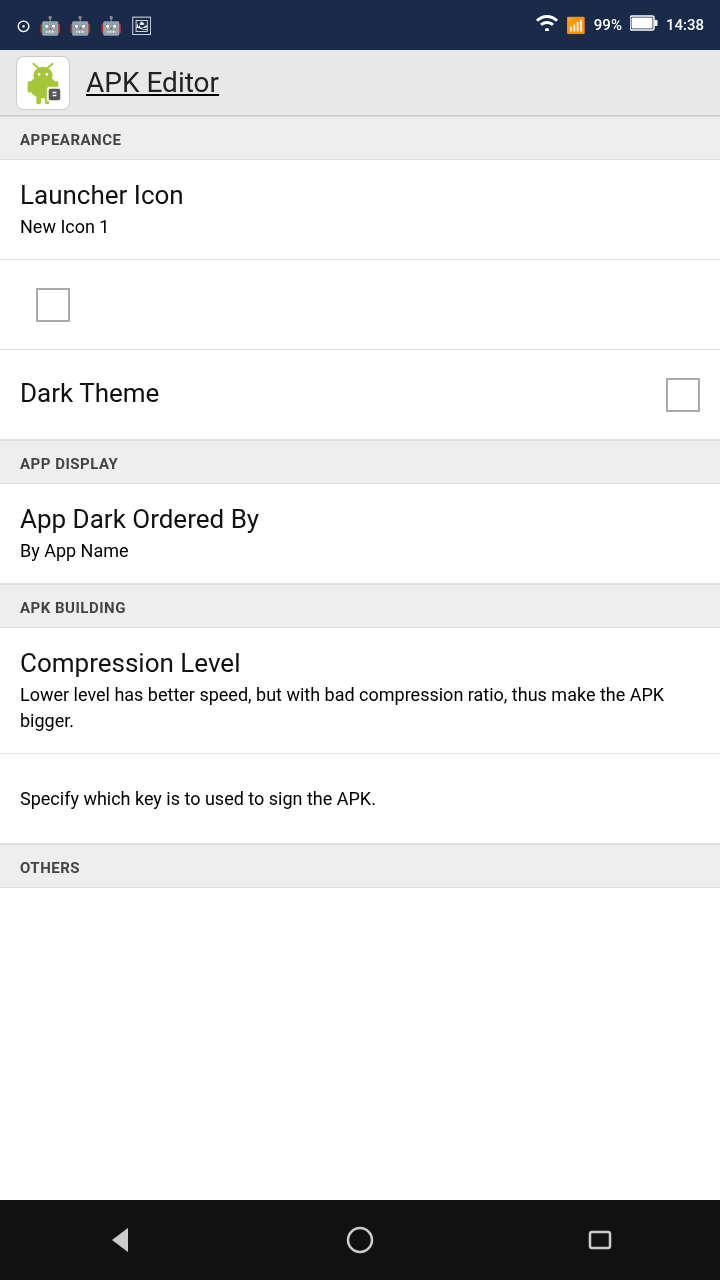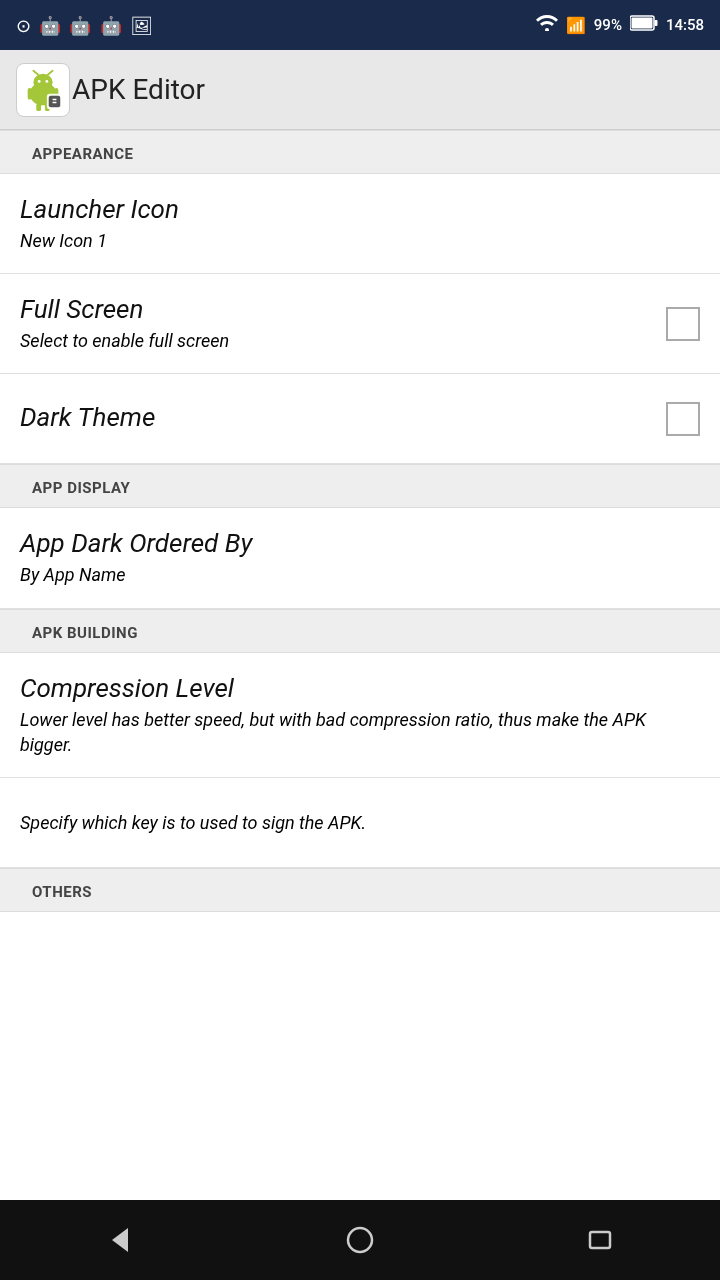--- a/index.html
+++ b/index.html
@@ -33,27 +33,28 @@
       display: flex;
       align-items: center;
       gap: 8px;
       font-size: 15px;
       font-weight: 500;
     }
 
     
     .app-bar {
       background: #e8e8e8;
-      height: 80px;
+      height: 66px;
       display: flex;
       align-items: center;
       padding: 0 16px;
-      gap: 2px;
+      gap: 16px;
       flex-shrink: 0;
       border-bottom: 1px solid #ccc;
+      text-decoration: underline;
     }
     .app-icon {
       width: 54px;
       height: 54px;
       background: white;
       border: 1px solid #ccc;
       border-radius: 8px;
       display: flex;
       align-items: center;
       justify-content: center;
@@ -68,39 +69,38 @@
     
     .settings-content {
       flex: 1;
       background: white;
       overflow-y: auto;
     }
 
     
     .section-header {
       background: #eeeeee;
-      padding: 14px 20px 10px 32px;
+      padding: 14px 20px 10px 20px;
       font-size: 15px;
       font-weight: 700;
       color: #444;
       letter-spacing: 0.5px;
       border-bottom: 1px solid #ddd;
       border-top: 1px solid #ddd;
     }
 
     
     .settings-item {
       display: flex;
       align-items: center;
       justify-content: space-between;
       padding: 20px 20px;
       border-bottom: 1px solid #e0e0e0;
       background: white;
       min-height: 90px;
-      font-style: italic;
     }
     .settings-item:last-child {
       border-bottom: none;
     }
     .settings-text {
       flex: 1;
     }
     .settings-label {
       font-size: 26px;
       color: #111;
@@ -170,21 +170,21 @@
     </span>
     <span style="font-size:16px;">📶</span>
     <span>99%</span>
     <span>
       <svg width="28" height="16" viewBox="0 0 28 16" fill="white">
         <rect x="0" y="1" width="24" height="14" rx="2" stroke="white" stroke-width="1.5" fill="none"></rect>
         <rect x="24.5" y="5" width="3" height="6" rx="1" fill="white"></rect>
         <rect x="1.5" y="2.5" width="21" height="11" rx="1" fill="white"></rect>
       </svg>
     </span>
-    <span>14:58</span>
+    <span>14:38</span>
   </div>
 </div>
 
 <div class="app-bar">
   <div class="app-icon">
     <svg class="android-svg" viewBox="0 0 48 48" xmlns="http://www.w3.org/2000/svg">
       <rect width="48" height="48" fill="white"></rect>
 
       <ellipse cx="24" cy="28" rx="14" ry="12" fill="#a4c639"></ellipse>
 
@@ -216,24 +216,20 @@
   <div class="section-header">APPEARANCE</div>
 
   <div class="settings-item">
     <div class="settings-text">
       <div class="settings-label">Launcher Icon</div>
       <div class="settings-sublabel">New Icon 1</div>
     </div>
   </div>
 
   <div class="settings-item">
-    <div class="settings-text">
-      <div class="settings-label">Full Screen</div>
-      <div class="settings-sublabel">Select to enable full screen</div>
-    </div>
     <div class="checkbox"></div>
   </div>
 
   <div class="settings-item">
     <div class="settings-text">
       <div class="settings-label">Dark Theme</div>
     </div>
     <div class="checkbox"></div>
   </div>
 

